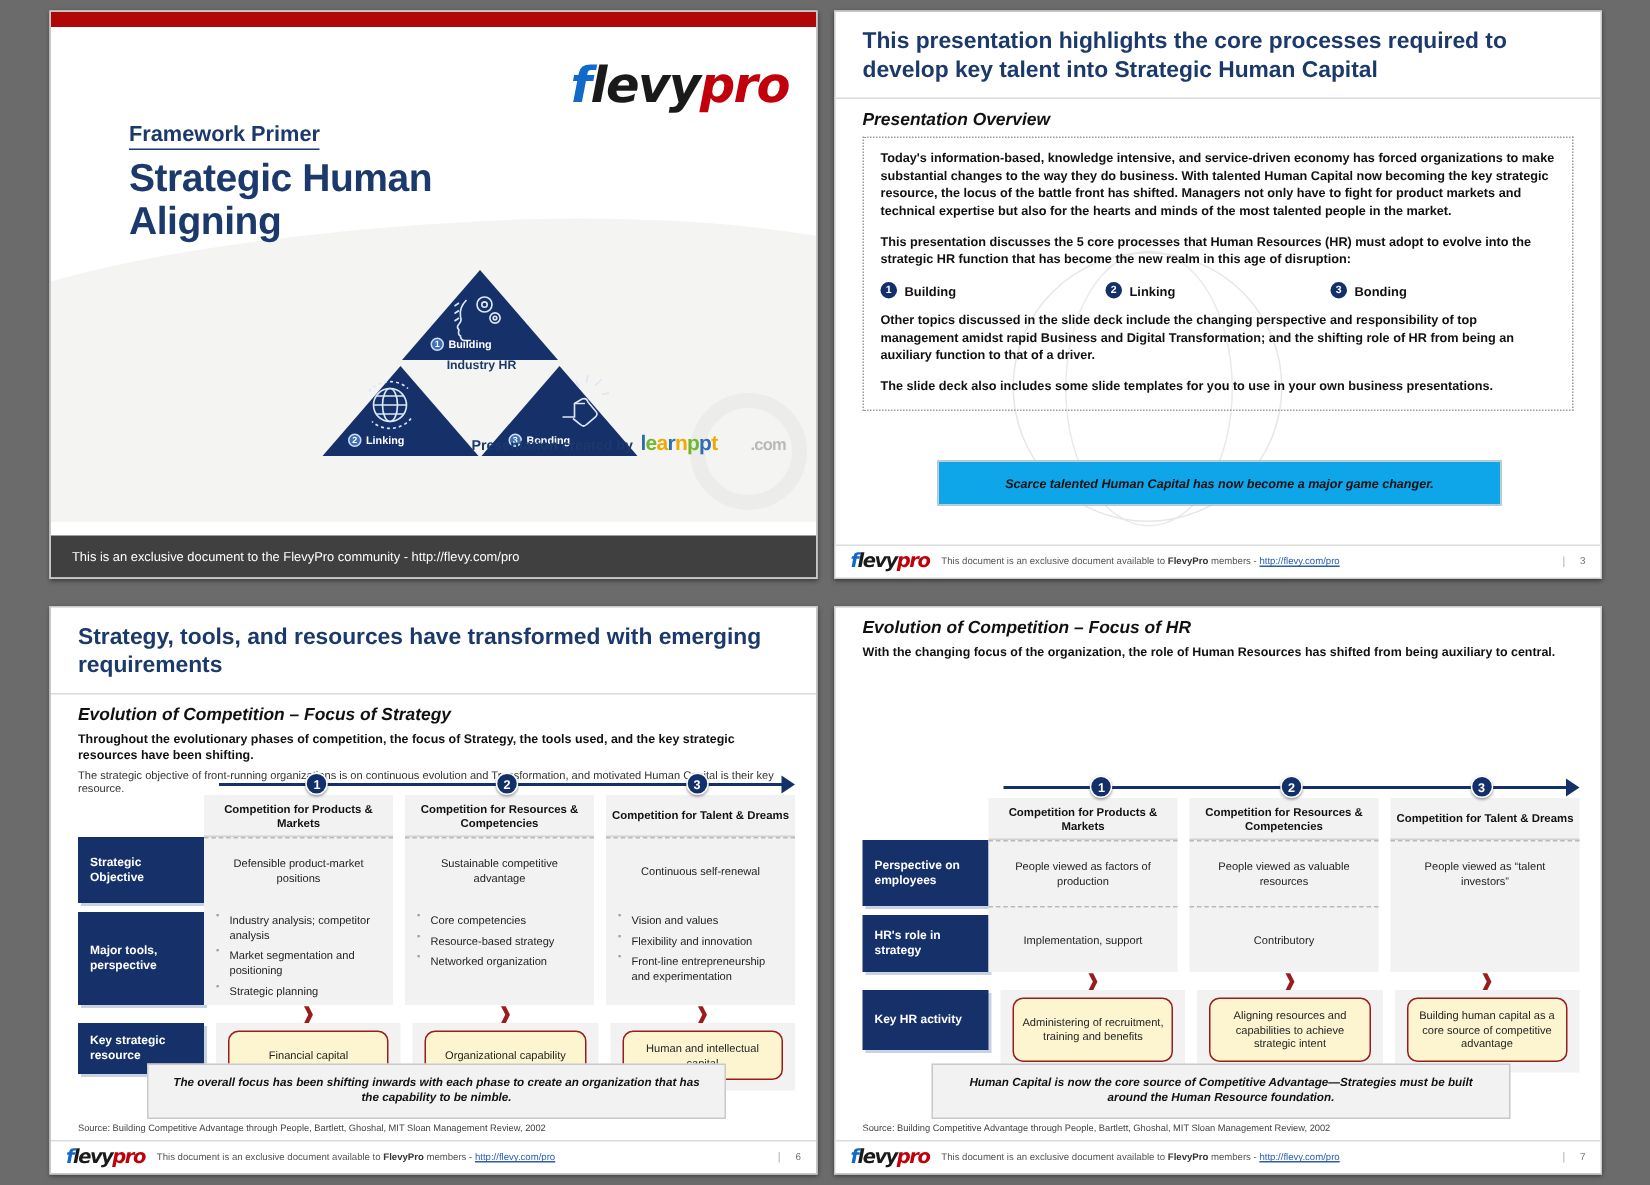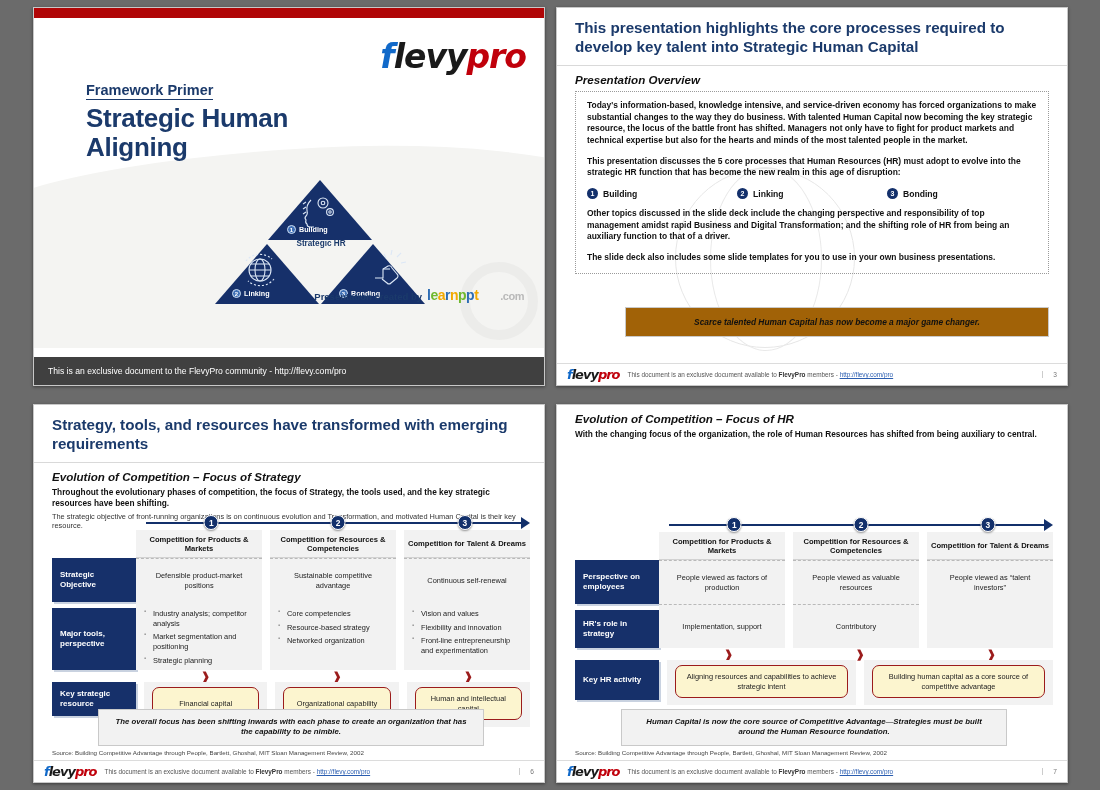--- a/index.html
+++ b/index.html
@@ -135,22 +135,22 @@
   }
   .ov-p { font-size:8.45px; font-weight:bold; color:#111; line-height:1.38; margin-bottom:9px; }
   .ov-p:last-child { margin-bottom:0; }
   .ov-steps { display:flex; margin:2px 0 9px 0; }
   .ov-step { flex:1; display:flex; align-items:center; gap:5px; font-size:8.6px; font-weight:bold; color:#111; }
   .circ-num {
     width:11px; height:11px; border-radius:50%; background:#13306b; color:#fff;
     font-size:7px; font-weight:bold; display:flex; align-items:center; justify-content:center; line-height:1;
   }
   .ov-callout {
-    position:absolute; left:68px; bottom:48px; width:424px;
-    background:#a16207; border:1px solid #c9c9c9;
+    position:absolute; left:68px; bottom:48px; width:376px;
+    background:#0ea5e9; border:1px solid #c9c9c9;
     padding:9px 10px; text-align:center;
     font-size:8.4px; font-style:italic; font-weight:bold; color:#111;
   }
   .globe-ghost {
     position:absolute; left:118px; top:160px; width:180px; height:180px;
     border:1px solid #e2e2e2; border-radius:50%; z-index:0; opacity:.85;
   }
   .globe-ghost:after{
     content:""; position:absolute; left:34px; top:-2px; width:110px; height:182px;
     border:1px solid #e6e6e6; border-radius:50%;
@@ -256,21 +256,21 @@
             <path d="M34,92 h22 M36,86 h18 M36,98 h18"></path>
             <path d="M31,83 a18,18 0 0 1 26,-2" stroke-dasharray="2 2"></path>
             <path d="M59,101 a18,18 0 0 1 -26,2" stroke-dasharray="2 2"></path>
           </g>
           <g stroke="#dce7f6" stroke-width="1.1" fill="none">
             <path d="M160,100 l8,0 l0,-9 l5,-3 q3,-1 4,2 l5,6 q2,2 0,4 l-6,5 q-2,2 -4,0 l-5,-4"></path>
             <path d="M168,91 l7,0"></path>
             <path d="M176,77 l1,-5 M182,79 l4,-4 M186,85 l5,-1 M171,80 l-2,-4"></path>
           </g>
         </svg>
-        <div class="center-label">Strategic HR</div>
+        <div class="center-label">Industry HR</div>
         <div class="tri-label" style="left:72px; top:47px;">
           <span class="num-badge">1</span>
           <span>Building</span>
         </div>
         <div class="tri-label" style="left:17px; top:111px;">
           <span class="num-badge">2</span>
           <span>Linking</span>
         </div>
         <div class="tri-label" style="left:124px; top:111px;">
           <span class="num-badge">3</span>
@@ -469,20 +469,23 @@
             <span>❱</span>
           </div>
       </div>
 
       <div style="display:flex;">
         <div style="width:84px;flex:none;display:flex;">
           <div class="rowlabel" style="width:88px;height:40px;">Key HR activity</div>
         </div>
         <div class="pill-row" style="flex:1;margin-left:8px;">
           <div class="pill-cellwrap">
+              <div class="pill">Administering of recruitment, training and benefits</div>
+            </div>
+          <div class="pill-cellwrap">
               <div class="pill">Aligning resources and capabilities to achieve strategic intent</div>
             </div>
           <div class="pill-cellwrap">
               <div class="pill">Building human capital as a core source of competitive advantage</div>
             </div>
         </div>
       </div>
     </div>
 
     <div class="m-callout">Human Capital is now the core source of Competitive Advantage—Strategies must be built around the Human Resource foundation.</div>

